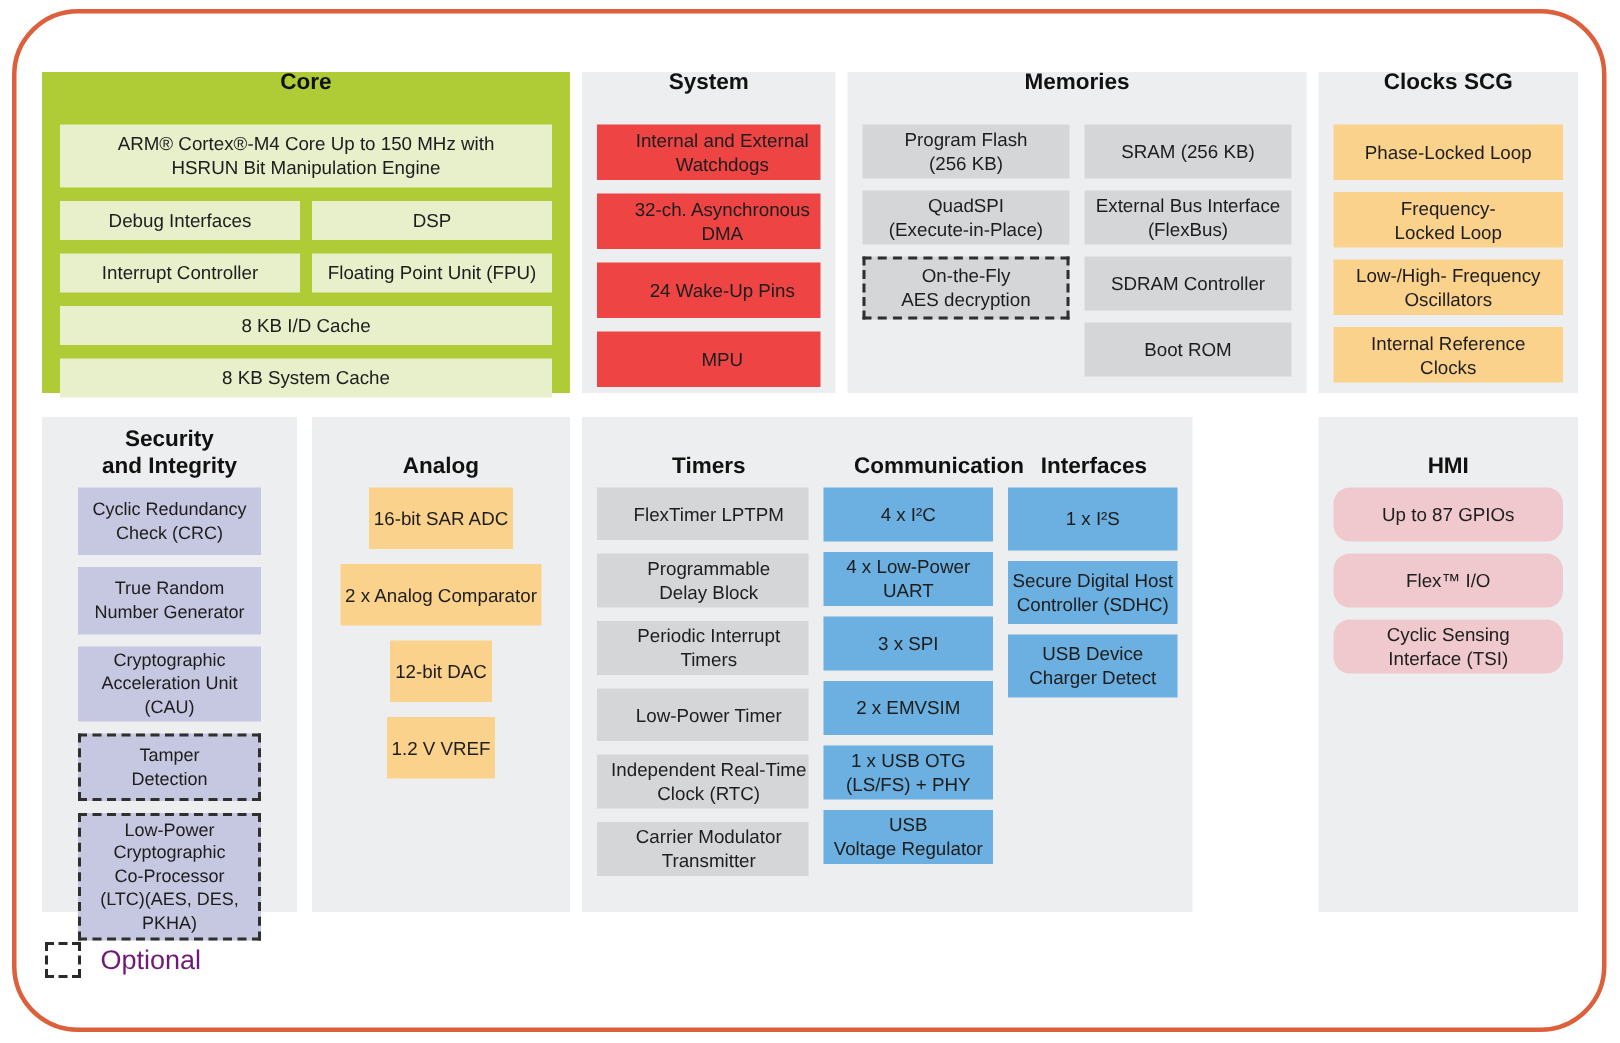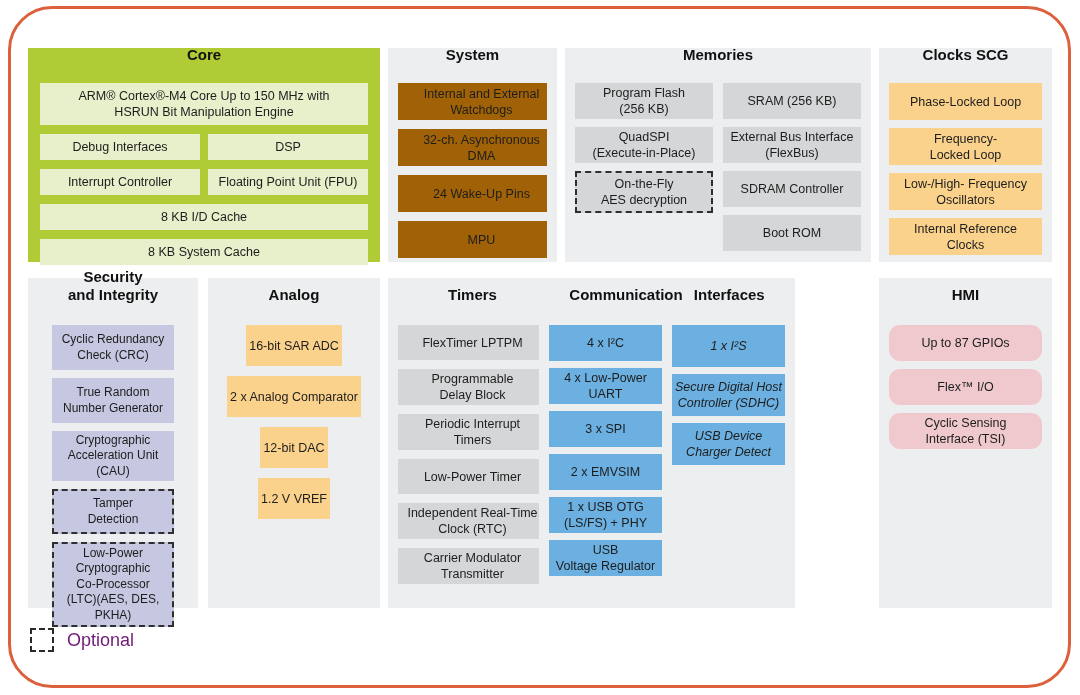--- a/index.html
+++ b/index.html
@@ -3,21 +3,21 @@
 <meta charset="utf-8">
 <style>
   html,body{margin:0;padding:0;background:#ffffff;font-family:"Liberation Sans",sans-serif;}
   #canvas{position:relative;width:1080px;height:695px;background:#ffffff;overflow:hidden;}
   .frame{position:absolute;left:8px;top:6px;width:1063px;height:682px;border:3px solid #DC603C;
          border-radius:44px;box-sizing:border-box;}
   .section{position:absolute;background:#EDEEEF;display:flex;flex-direction:column;box-sizing:border-box;}
   .section-title{flex:0 0 auto;display:flex;align-items:flex-end;justify-content:center;text-align:center;
          font-weight:bold;font-size:15px;line-height:1.25;color:#111111;white-space:pre-line;box-sizing:border-box;}
   .r1 .section-title{height:35px;padding-bottom:18px;}
-  .r2 .section-title{height:47px;padding-bottom:20px;}
+  .r2 .section-title{height:47px;padding-bottom:4px;}
   .blocks{display:flex;flex-direction:column;gap:8px;padding:0 10px 8px;box-sizing:border-box;}
   .cols{display:flex;gap:10px;padding:0 10px 8px;box-sizing:border-box;}
   .col{flex:1;display:flex;flex-direction:column;gap:8px;min-width:0;}
   .block{display:flex;align-items:center;justify-content:center;text-align:center;
          font-size:12.5px;line-height:1.28;color:#1d1d1d;white-space:pre-line;
          padding:2px 3px;box-sizing:border-box;min-height:36px;}
   .block.dashed{border:2px dashed #2f2f2f;}
 
   
   .sec-core    {left:28px; top:48px; width:352px;height:214px;background:#AFCB35;}
@@ -30,42 +30,42 @@
   .sec-timers  {left:388px;top:278px;width:169px;height:330px;}
   .sec-comm    {left:539px;top:278px;width:256px;height:330px;}
   .sec-hmi     {left:879px;top:278px;width:173px;height:330px;}
 
   .sec-core .blocks{flex-direction:row;flex-wrap:wrap;gap:9px 8px;padding:0 12px 10px;}
   .sec-core .block{flex:1 1 100%;background:#E7EFCB;min-height:26px;}
   .sec-core .block.half{flex:1 1 calc(50% - 8px);max-width:calc(50% - 4px);}
   .sec-core .block.tall{min-height:42px;}
 
   .sec-system .blocks{gap:9px;}
-  .sec-system .block{background:#a16207;min-height:37px;padding-left:21px;}
+  .sec-system .block{background:#ef4444;min-height:37px;padding-left:21px;}
 
   .sec-memories .block,.sec-timers .block{background:#D5D6D8;}
   .sec-memories .block.tall{min-height:42px;}
 
   .sec-clocks .block,.sec-analog .block{background:#FBD28C;}
   .sec-clocks .block{min-height:37px;}
 
   .sec-security .blocks{padding:0 24px 8px;}
   .sec-security .block{background:#C6C7E1;min-height:45px;font-size:12px;}
   .sec-security .block.tall{min-height:54px;}
 
   .sec-analog .blocks{gap:10px;align-items:center;}
   .sec-analog .block{min-height:41px;}
 
   .sec-timers .blocks{gap:9px;}
   .sec-timers .block{min-height:35px;}
 
   .sec-comm .section-title{word-spacing:7px;}
   .sec-comm .col{gap:7px;}
   .sec-comm .block{background:#6BB0E0;}
-  .sec-comm .col:last-child .block{min-height:42px;font-style:italic;}
+  .sec-comm .col:last-child .block{min-height:42px;}
 
   .sec-hmi .block{background:#EFC9CD;border-radius:11px;}
 
   .legend{position:absolute;left:30px;top:628px;display:flex;align-items:center;gap:13px;}
   .legend-box{width:20px;height:20px;border:2px dashed #2a2a2a;background:#ffffff;box-sizing:content-box;}
   .legend-label{font-size:18px;color:#701a75;}
 </style>
 </head>
 <body>
 

